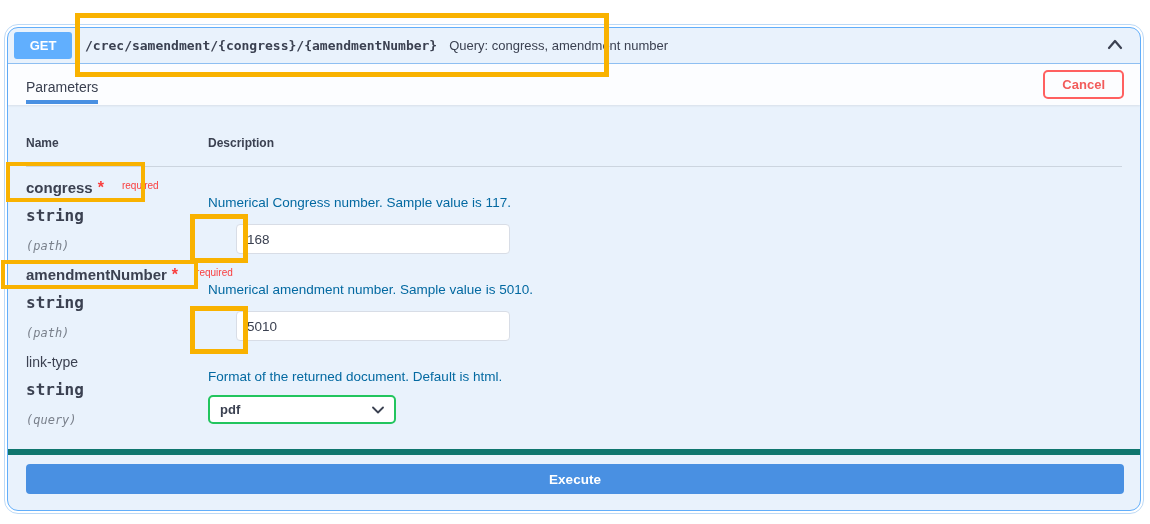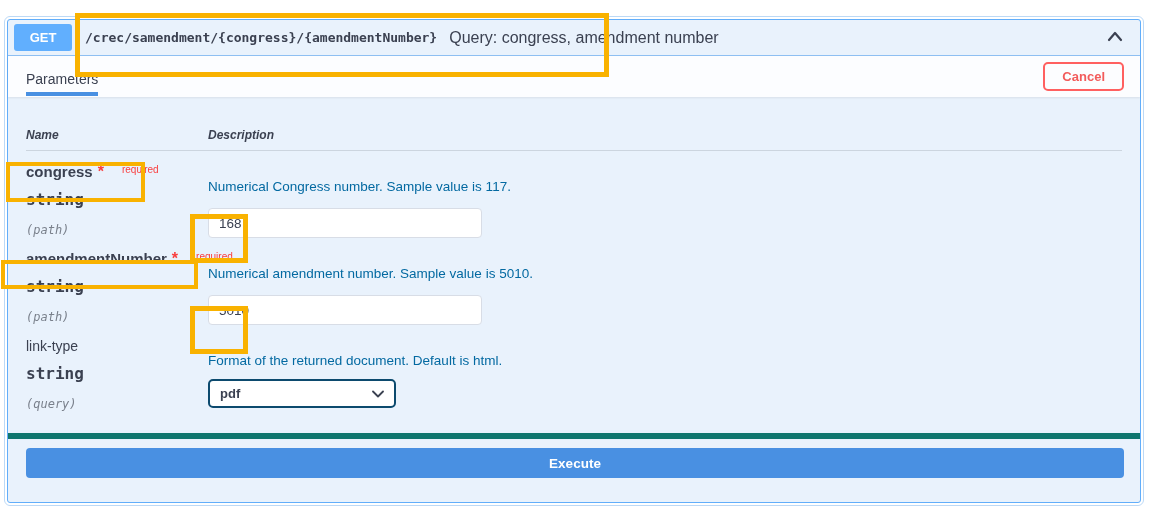--- a/index.html
+++ b/index.html
@@ -8,27 +8,27 @@
     position: relative;
     background: #ffffff;
     font-family: "Liberation Sans", sans-serif;
     color: #3b4151;
     overflow: hidden;
   }
 
   
   .opblock {
     position: absolute;
-    left: 7px; top: 19px;
+    left: 7px; top: 27px;
     width: 1134px; height: 484px;
     background: #e9f2fc;
     border: 1px solid #62aefa;
     outline: 1px solid #bcd9f6;
     outline-offset: 2px;
-    border-radius: 3px;
+    border-radius: 11px;
   }
 
   
   .summary {
     height: 36px;
     display: flex;
     align-items: center;
     padding: 0 12px 0 6px;
     border-bottom: 1px solid #8fc0f3;
   }
@@ -45,21 +45,21 @@
   }
   .endpoint-path {
     margin-left: 13px;
     font-family: "DejaVu Sans Mono", "Liberation Mono", monospace;
     font-weight: 700;
     font-size: 13px;
     color: #3b4151;
   }
   .endpoint-summary {
     margin-left: 12px;
-    font-size: 16px;
+    font-size: 13px;
     color: #3b4151;
   }
   .collapse-btn {
     margin-left: auto;
     background: none;
     border: none;
     cursor: pointer;
     display: flex;
     align-items: center;
     padding: 4px;
@@ -100,26 +100,25 @@
     font-weight: 600;
     font-family: "Liberation Sans", sans-serif;
     cursor: pointer;
   }
 
   
   .params-table { padding: 0 18px; }
   .table-head {
     display: grid;
     grid-template-columns: 182px 1fr;
-    padding: 31px 0 8px 0;
+    padding: 31px 0 16px 0;
     border-bottom: 1px solid #ccd5df;
     font-size: 12px;
     font-weight: 700;
     color: #3b4151;
-    font-style: italic;
   }
   .param-row {
     display: grid;
     grid-template-columns: 182px 1fr;
     padding-top: 12px;
   }
   .param-name {
     font-size: 15px;
     font-weight: 700;
     color: #3b4151;
@@ -158,26 +157,27 @@
     margin-top: 14px;
     width: 274px;
     height: 30px;
     border: 1px solid #d8dde6;
     border-radius: 4px;
     background: #ffffff;
     padding: 0 10px;
     font-size: 13.5px;
     font-family: "Liberation Sans", sans-serif;
     color: #3b4151;
+    margin-left: 28px;
   }
   .param-select {
     margin-top: 11px;
     width: 188px;
     height: 29px;
-    border: 2px solid #0c4a6e;
+    border: 2px solid #22c55e;
     border-radius: 5px;
     background: #ffffff;
     display: flex;
     align-items: center;
     justify-content: space-between;
     padding: 0 10px;
     font-size: 13px;
     font-weight: 700;
     color: #3b4151;
     cursor: pointer;

